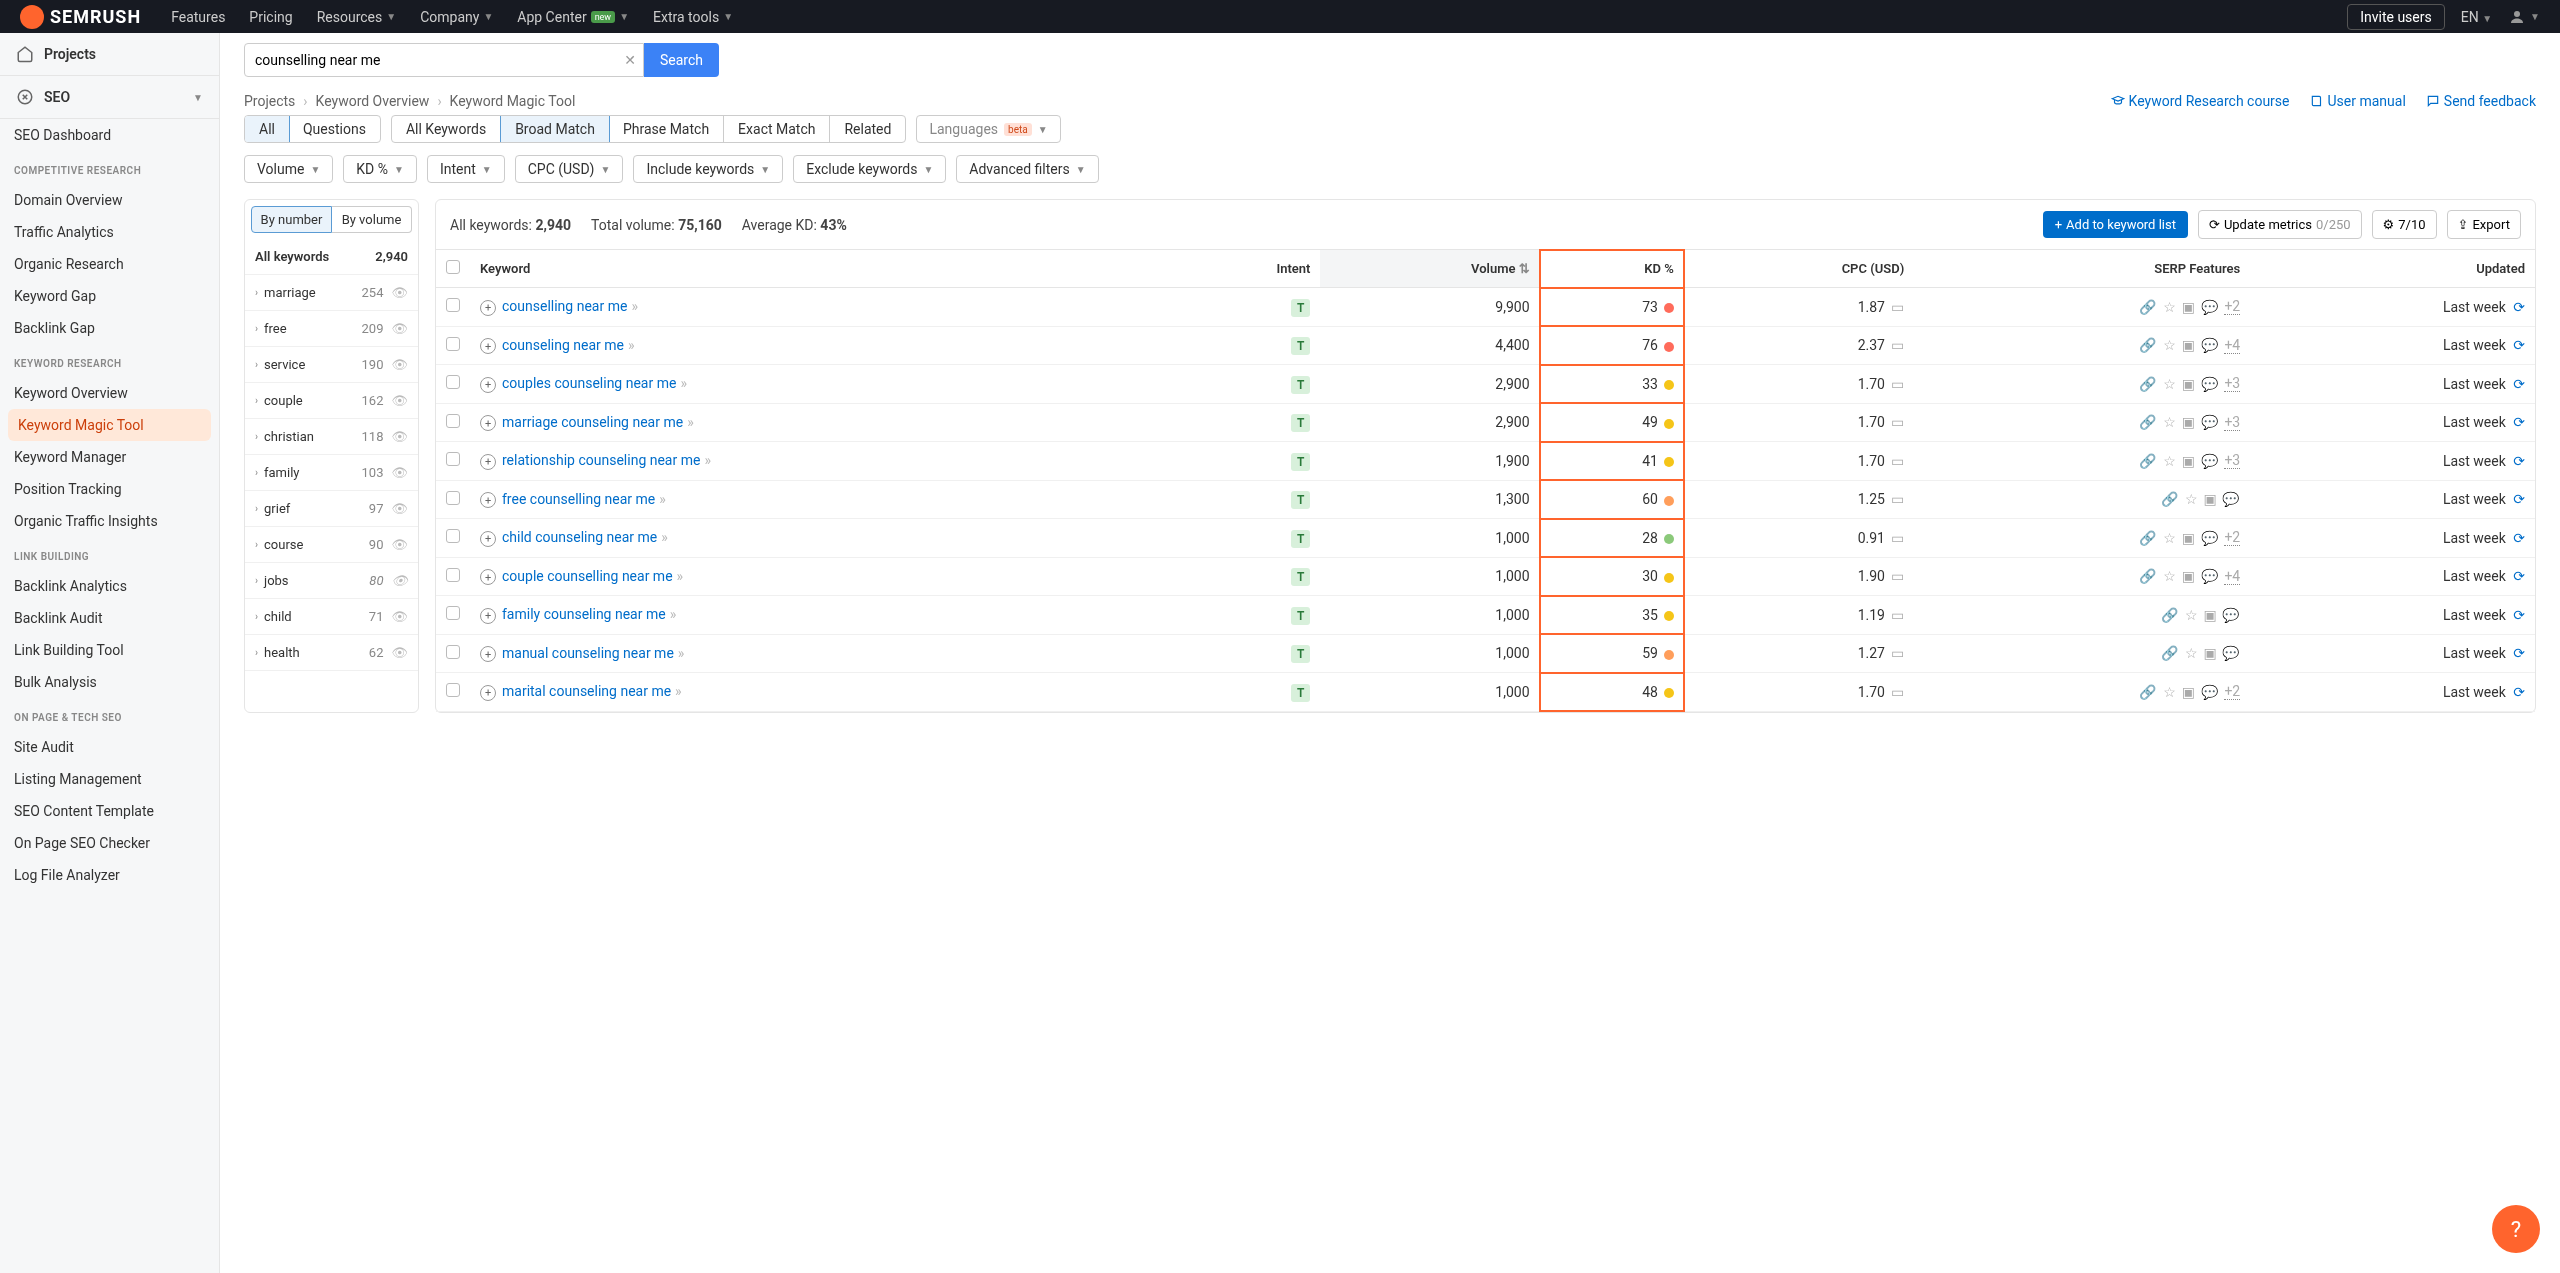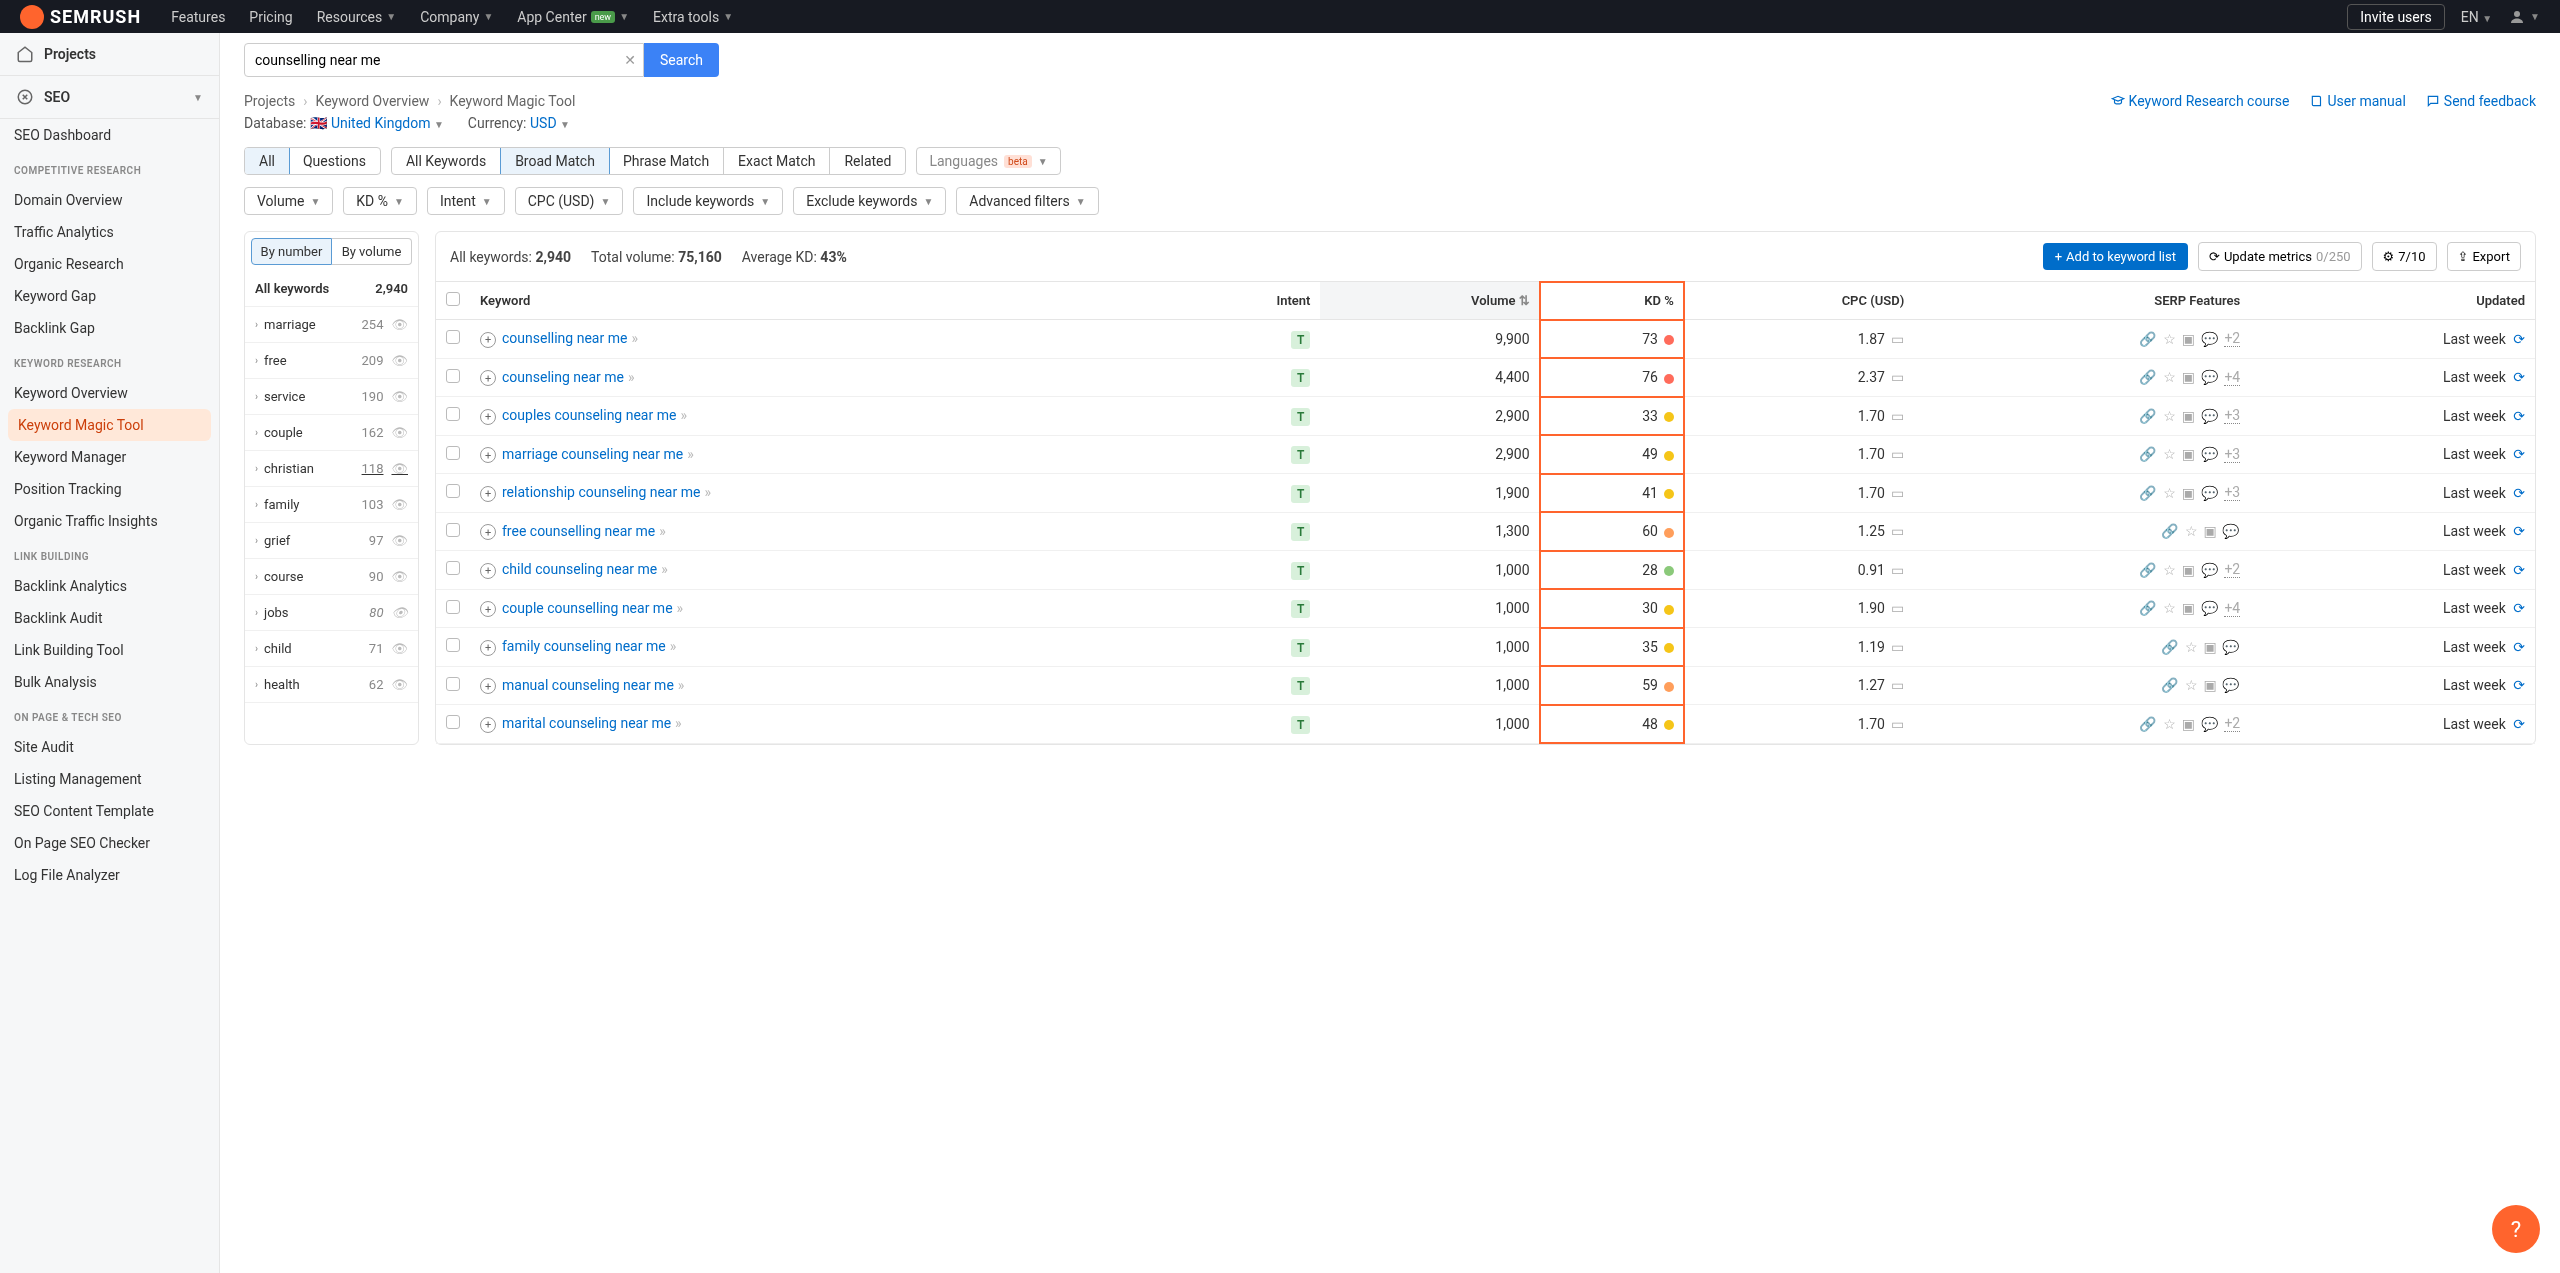--- a/index.html
+++ b/index.html
@@ -224,30 +224,20 @@
         <span class="link-blue">
             <svg width="14" height="14" viewBox="0 0 24 24" fill="none" stroke="#006dca" stroke-width="2">
               <path d="M4 4h16v12H8l-4 4V4z"></path>
             </svg>
             <span>Send feedback</span>
           </span>
       </div>
     </div>
 
 
-    <div class="meta-row">
-      <span class="meta-item">
-        <span>Database:</span>
-        🇬🇧 <span class="meta-link">United Kingdom</span> <span class="chevron">▼</span>
-      </span>
-      <span class="meta-item">
-        <span>Currency:</span>
-        <span class="meta-link">USD</span> <span class="chevron">▼</span>
-      </span>
-    </div>
 
     <div class="tabs-row">
       <div class="tab-group">
         <div class="tab active">All</div>
         <div class="tab">Questions</div>
       </div>
       <div class="tab-group">
         <div class="tab">All Keywords</div>
         <div class="tab active">Broad Match</div>
         <div class="tab">Phrase Match</div>
@@ -342,21 +332,21 @@
               <span style="display:flex;gap:8px;align-items:center;">
                 <span class="kw-count">162</span>
                 <span class="eye-icon">👁</span>
               </span>
             </div>
             <div class="kw-row">
               <span class="kw-left">
                 <span class="chevron">›</span> 
                 <span>christian</span>
               </span>
-              <span style="display:flex;gap:8px;align-items:center;text-decoration:underline;">
+              <span style="display:flex;gap:8px;align-items:center;">
                 <span class="kw-count">118</span>
                 <span class="eye-icon">👁</span>
               </span>
             </div>
             <div class="kw-row">
               <span class="kw-left">
                 <span class="chevron">›</span> 
                 <span>family</span>
               </span>
               <span style="display:flex;gap:8px;align-items:center;">

